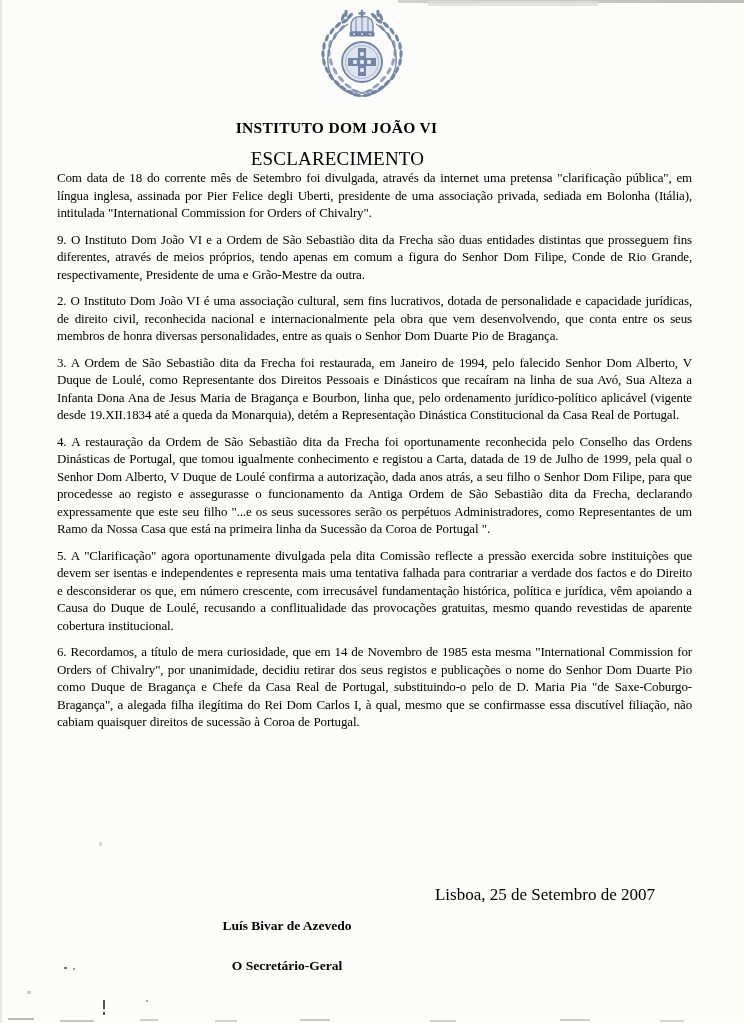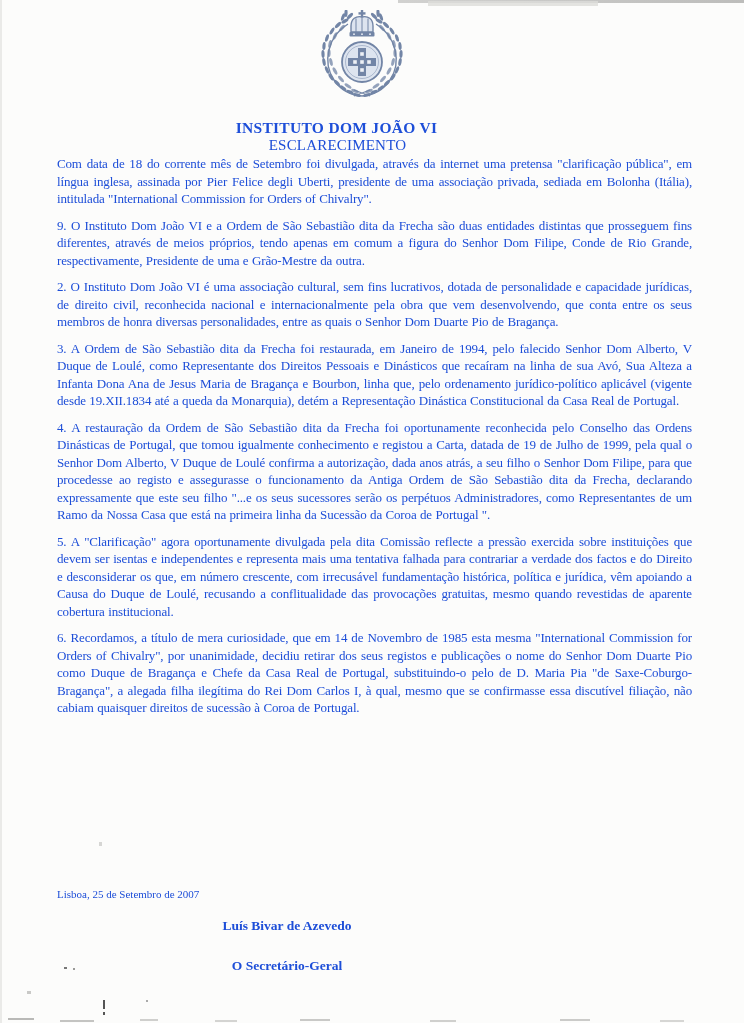--- a/index.html
+++ b/index.html
@@ -1,37 +1,37 @@
 <!DOCTYPE html>
 <html lang="pt"><head>
 <meta charset="utf-8">
 <style>
   html,body{margin:0;padding:0;background:#ffffff;}
   .page{
     position:relative;width:744px;height:1023px;overflow:hidden;
-    background:#fcfcfb;color:#1d4ed8;
+    background:#fcfcfb;color:#000000;
     font-family:"Liberation Serif","DejaVu Serif",serif;
   }
   .content{position:absolute;left:57px;top:0;width:635px;}
   .crest{display:block;margin:10px 0 0 255px;}
   h1.institution{
     margin:18px 0 0 0;text-align:center;transform:translateX(-38px);
     font-size:15.5px;font-weight:bold;letter-spacing:.3px;line-height:16px;
   }
   h2.doc-title{
-    margin:2px 0 0 0;text-align:center;transform:translateX(-37px);
-    font-size:15px;font-weight:normal;letter-spacing:.2px;line-height:14px;
+    margin:16px 0 0 0;text-align:center;transform:translateX(-37px);
+    font-size:19px;font-weight:normal;letter-spacing:.2px;line-height:14px;
   }
   main{display:block;margin-top:3px;}
   main p{
     margin:0 0 9px 0;text-align:justify;
     font-size:13px;line-height:17.5px;letter-spacing:-0.15px;word-spacing:.4px;
   }
   .doc-footer{position:absolute;left:57px;top:886px;width:635px;}
-  .dateline{margin:0;text-align:left;padding-right:37px;font-size:11px;line-height:17.5px;}
+  .dateline{margin:0;text-align:right;padding-right:37px;font-size:17px;line-height:17.5px;}
   .sig{width:460px;text-align:center;font-weight:bold;font-size:13.5px;line-height:17.5px;}
   .sig.role{margin:23px 0 0 0;}
   .sig.name{margin:13px 0 0 0;}
   
   .af{position:absolute;}
   .top-streak{left:398px;top:0;width:346px;height:3px;background:linear-gradient(90deg,#c3c3c1,#a8a8a6);opacity:.75;}
   .top-streak2{left:428px;top:1px;width:170px;height:5px;background:#dcdcda;opacity:.8;}
   .left-line{left:0;top:0;width:2px;height:100%;background:#eaeae8;}
   .s1{left:64px;top:967px;width:3px;height:2px;background:#777;}
   .s2{left:73px;top:968px;width:2px;height:2px;background:#9a9a98;}

